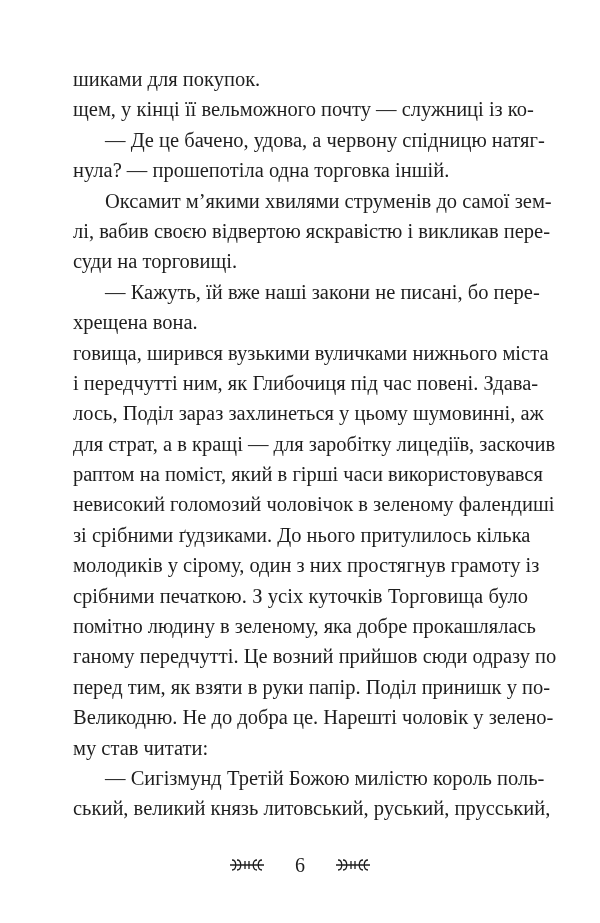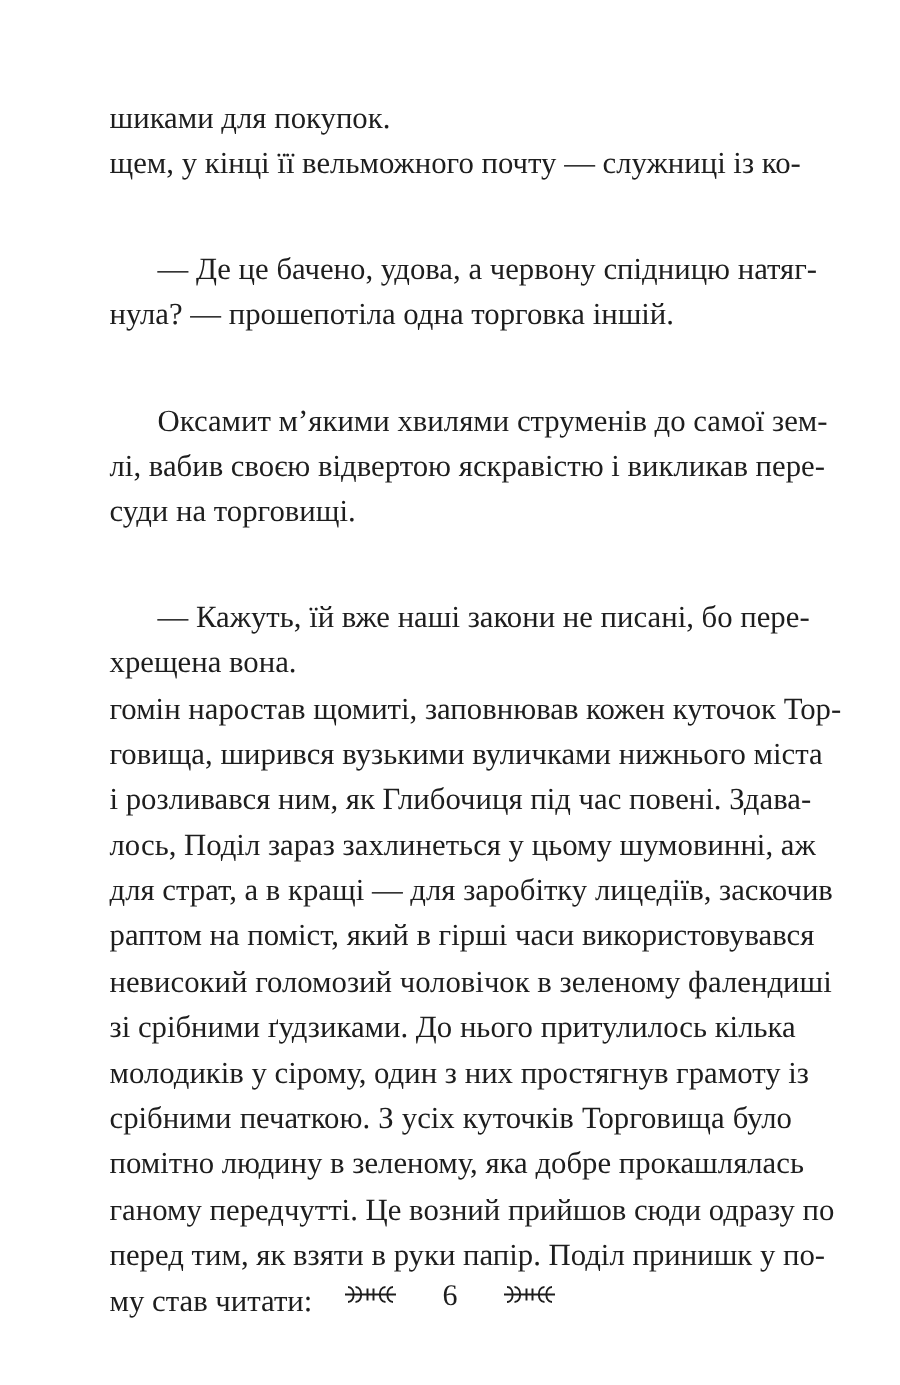--- a/index.html
+++ b/index.html
@@ -4,54 +4,54 @@
 <style>
   html, body { margin: 0; padding: 0; background: #ffffff; }
   body { width: 600px; height: 923px; position: relative; overflow: hidden; }
   .page {
     position: absolute; left: 73px; top: 64px; width: 455px;
     font-family: "Liberation Serif", "DejaVu Serif", serif;
     font-size: 20.5px; line-height: 30.4px; color: #1e1e1e;
   }
   .line { display: block; white-space: nowrap; text-align: justify; text-align-last: justify; height: 30.4px; }
   .line.last { text-align-last: left; }
-  .line.indent { padding-left: 32px; margin-top: 40px; }
+  .line.indent { padding-left: 32px; }
   .footer {
     position: absolute; top: 852px; left: 0; width: 600px; text-align: center;
     font-family: "Liberation Serif", "DejaVu Serif", serif; font-size: 20px; color: #1e1e1e;
   }
   .footer span { display: inline-block; vertical-align: middle; }
   .orn { width: 34px; height: 14px; margin: 0 26px; }
 </style>
 </head>
 <body>
 
 <div class="page" id="page-body">
     <span class="line last">шиками для покупок.</span>
     <span class="line">щем, у кінці її вельможного почту — служниці із ко-</span>
     <span class="line indent">— Де це бачено, удова, а червону спідницю натяг-</span>
     <span class="line last">нула? — прошепотіла одна торговка іншій.</span>
     <span class="line indent">Оксамит м’якими хвилями струменів до самої зем-</span>
     <span class="line">лі, вабив своєю відвертою яскравістю і викликав пере-</span>
     <span class="line last">суди на торговищі.</span>
     <span class="line indent">— Кажуть, їй вже наші закони не писані, бо пере-</span>
     <span class="line last">хрещена вона.</span>
-    <span class="line">гомін наростав щомиті, заповнював кожен куточок Тор-</span>
     <span class="line">говища, ширився вузькими вуличками нижнього міста</span>
-    <span class="line">і розливався ним, як Глибочиця під час повені. Здава-</span>
+    <span class="line">і передчутті ним, як Глибочиця під час повені. Здава-</span>
     <span class="line">лось, Поділ зараз захлинеться у цьому шумовинні, аж</span>
     <span class="line">для страт, а в кращі — для заробітку лицедіїв, заскочив</span>
     <span class="line">раптом на поміст, який в гірші часи використовувався</span>
     <span class="line">невисокий голомозий чоловічок в зеленому фалендиші</span>
     <span class="line">зі срібними ґудзиками. До нього притулилось кілька</span>
     <span class="line">молодиків у сірому, один з них простягнув грамоту із</span>
     <span class="line">срібними печаткою. З усіх куточків Торговища було</span>
     <span class="line">помітно людину в зеленому, яка добре прокашлялась</span>
     <span class="line">ганому передчутті. Це возний прийшов сюди одразу по</span>
     <span class="line">перед тим, як взяти в руки папір. Поділ принишк у по-</span>
+    <span class="line">Великодню. Не до добра це. Нарешті чоловік у зелено-</span>
     <span class="line last">му став читати:</span>
     <span class="line indent">— Сигізмунд Третій Божою милістю король поль-</span>
     <span class="line">ський, великий князь литовський, руський, прусський,</span>
   </div>
 
 <div class="footer">
   <span>
     <svg class="orn" viewBox="0 0 34 14">
         <g fill="none" stroke="#1e1e1e" stroke-width="1.3">
       <line x1="0" y1="7" x2="34" y2="7"></line>

